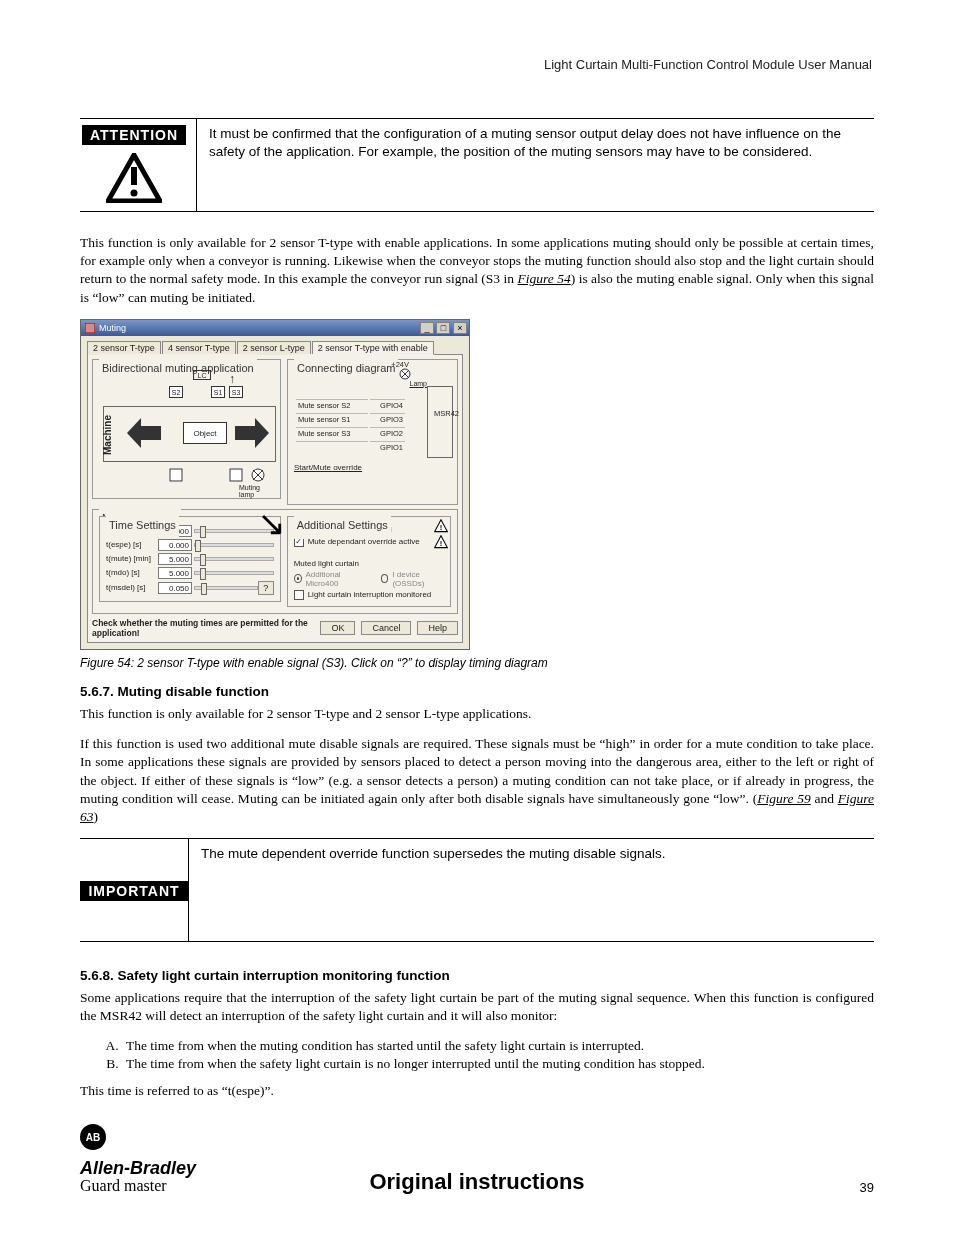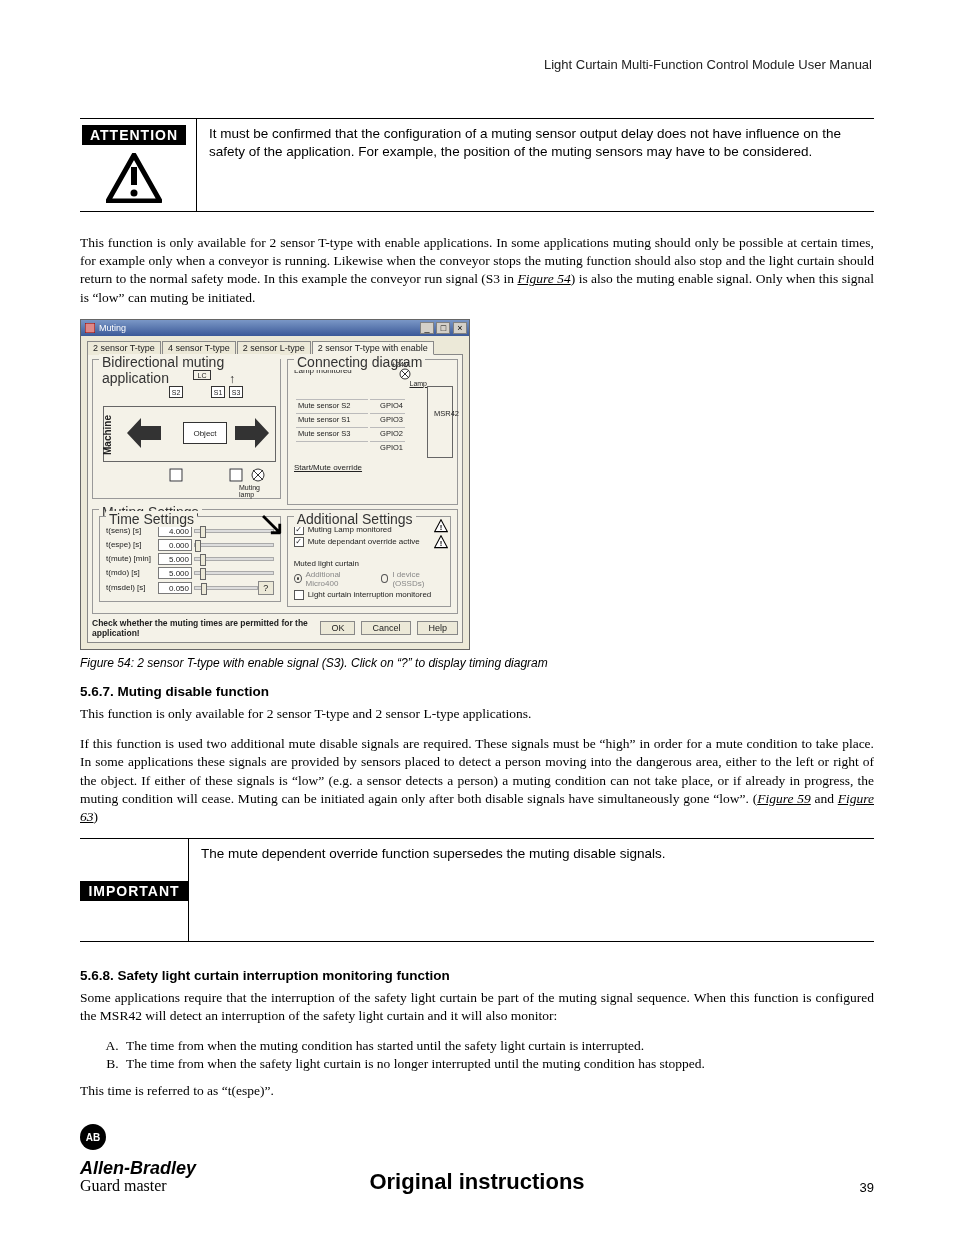--- a/index.html
+++ b/index.html
@@ -116,21 +116,21 @@
   .dlg-body { padding: 4px 6px 6px 6px; }
   .tabstrip { display:flex; gap:1px; margin-bottom:0; }
   .tab {
     border:1px solid #888; border-bottom:none;
     padding:1px 5px; background:#ece9d8; position:relative; top:1px;
   }
   .tab.active { background:#f4f2e8; border-bottom:1px solid #f4f2e8; }
   .tabpage { border:1px solid #888; background:#f4f2e8; padding:4px; }
   .cols { display:flex; gap:6px; }
   .gbox { border:1px solid #999; position:relative; padding:6px 6px 4px 6px; margin-bottom:4px; background:#f4f2e8; }
-  .gbox > .gtitle { position:absolute; top:-6px; left:6px; background:#f4f2e8; padding:0 3px; font-size:14px; color:#333; }
+  .gbox > .gtitle { position:absolute; top:-6px; left:6px; background:#f4f2e8; padding:8px 3px; font-size:11px; color:#333; }
   .leftcol { flex:1.05; }
   .rightcol { flex:0.95; }
   .schematic { height:128px; position:relative; }
   .lc-box { position:absolute; top:4px; left:94px; width:18px; height:10px; border:1px solid #333; text-align:center; font-size:7px; line-height:9px; }
   .sens { position:absolute; width:14px; height:12px; border:1px solid #333; text-align:center; font-size:7px; line-height:11px; background:#fff;}
   .sens.s2 { top:20px; left:70px; }
   .sens.s1 { top:20px; left:112px; }
   .sens.s3 { top:20px; left:130px; }
   .mach-area { position:absolute; top:40px; left:4px; width:173px; height:56px; border:1px solid #666; }
   .mach-label { position:absolute; left:-2px; top:48px; transform:rotate(-90deg); transform-origin:left top; font-weight:700; font-size:10px; }

